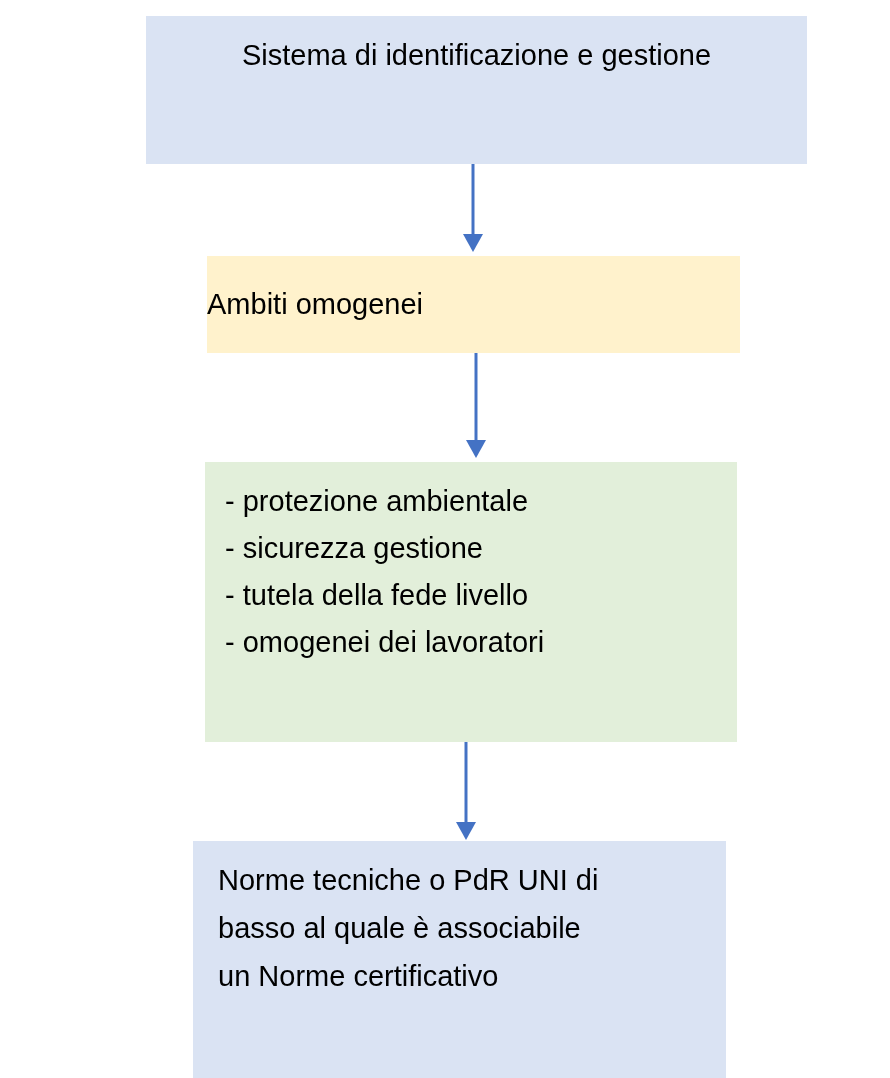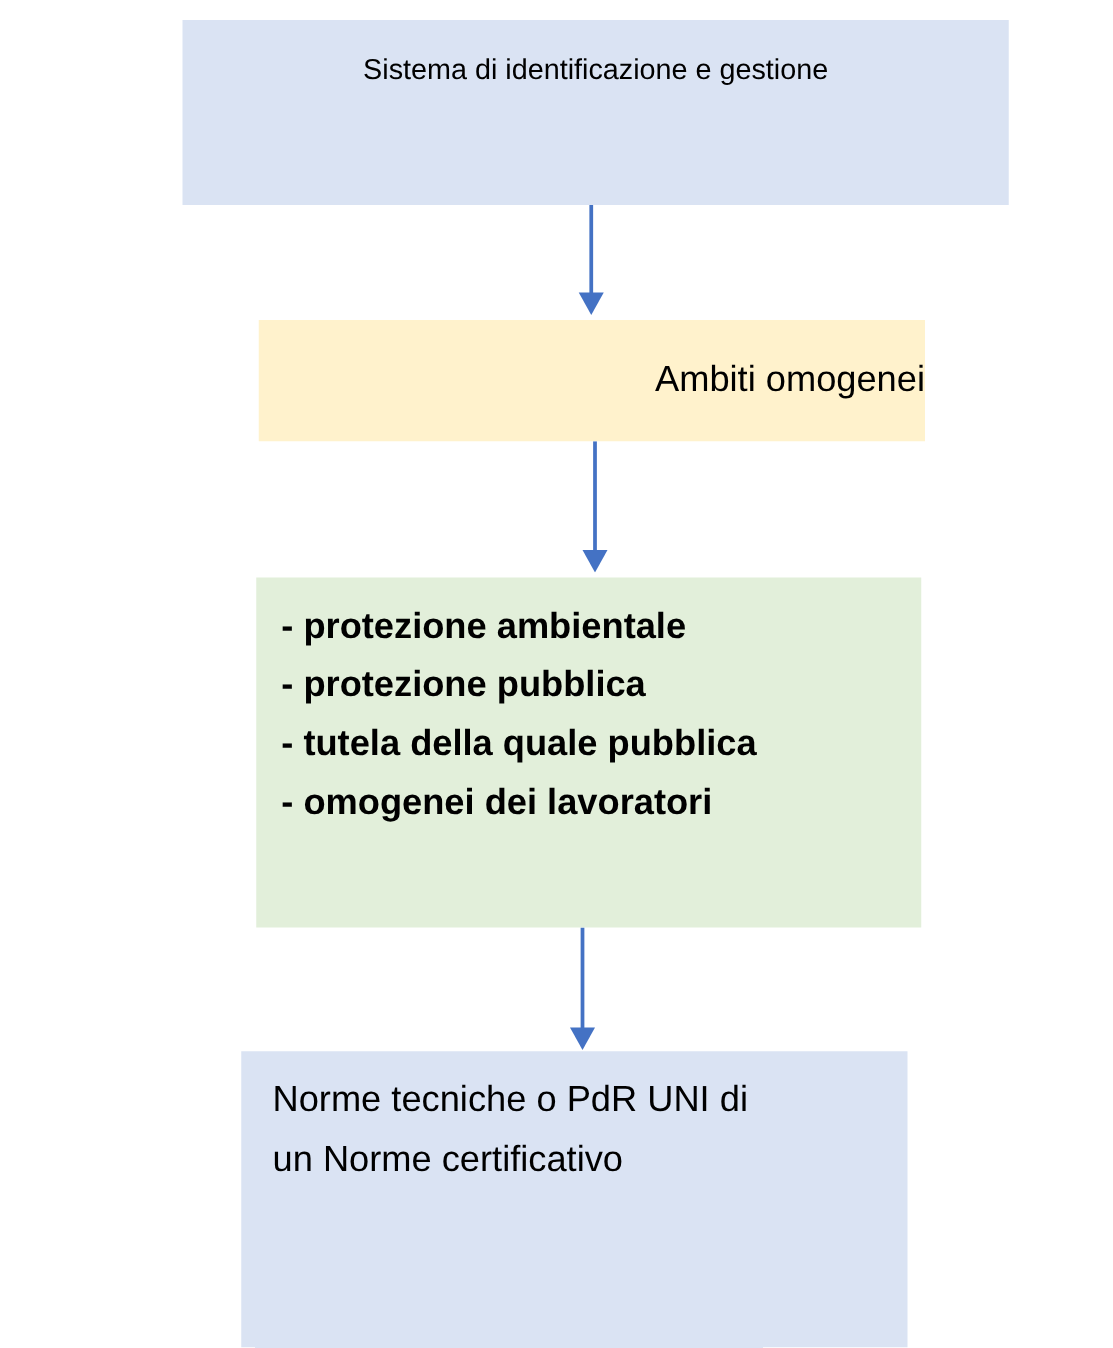--- a/index.html
+++ b/index.html
@@ -18,29 +18,29 @@
   }
   .box {
     position: absolute;
     box-sizing: border-box;
   }
   .box-top {
     left: 146px; top: 16px;
     width: 661px; height: 148px;
     padding-top: 16px;
     text-align: center;
-    font-size: 23px;
+    font-size: 29px;
     line-height: 47px;
   }
   .box-ambiti {
     left: 207px; top: 256px;
     width: 533px; height: 97px;
     display: flex;
     align-items: center;
-    justify-content: flex-end;
+    justify-content: flex-start;
     font-size: 29px;
   }
   .box-elenco {
     left: 205px; top: 462px;
     width: 532px; height: 280px;
     padding: 16px 10px 0 20px;
     font-size: 29px;
     line-height: 47px;
   }
   .box-norme {
@@ -75,30 +75,31 @@
 
   <div class="box box-ambiti" style="background-color: rgb(255, 242, 204);">
     <span>Ambiti omogenei</span>
   </div>
 
   <svg class="arrow arrow-2" width="24" height="105" viewBox="0 0 24 105" style="color:#4472c4;">
     <line x1="12" y1="0" x2="12" y2="88" stroke="currentColor" stroke-width="3"></line>
     <polygon points="2,87 22,87 12,105" fill="currentColor"></polygon>
   </svg>
 
-  <div class="box box-elenco" style="background-color: rgb(226, 239, 218); font-weight: bold;">
+  <div class="box box-elenco" style="background-color: rgb(226, 239, 218);">
     <div class="line-block">- protezione ambientale</div>
-    <div class="line-block">- protezione pubblica</div>
-    <div class="line-block">- tutela della quale pubblica</div>
+    <div class="line-block">- sicurezza gestione</div>
+    <div class="line-block">- tutela della fede livello</div>
     <div class="line-block">- omogenei dei lavoratori</div>
   </div>
 
   <svg class="arrow arrow-3" width="24" height="98" viewBox="0 0 24 98" style="color:#4472c4;">
     <line x1="12" y1="0" x2="12" y2="81" stroke="currentColor" stroke-width="3"></line>
     <polygon points="2,80 22,80 12,98" fill="currentColor"></polygon>
   </svg>
 
   <div class="box box-norme" style="background-color: rgb(218, 227, 243);">
     <div class="line-block">Norme tecniche o PdR UNI di</div>
+    <div class="line-block">basso al quale è associabile</div>
     <div class="line-block">un Norme certificativo</div>
   </div>
 
 </div>
 
 </body></html>

